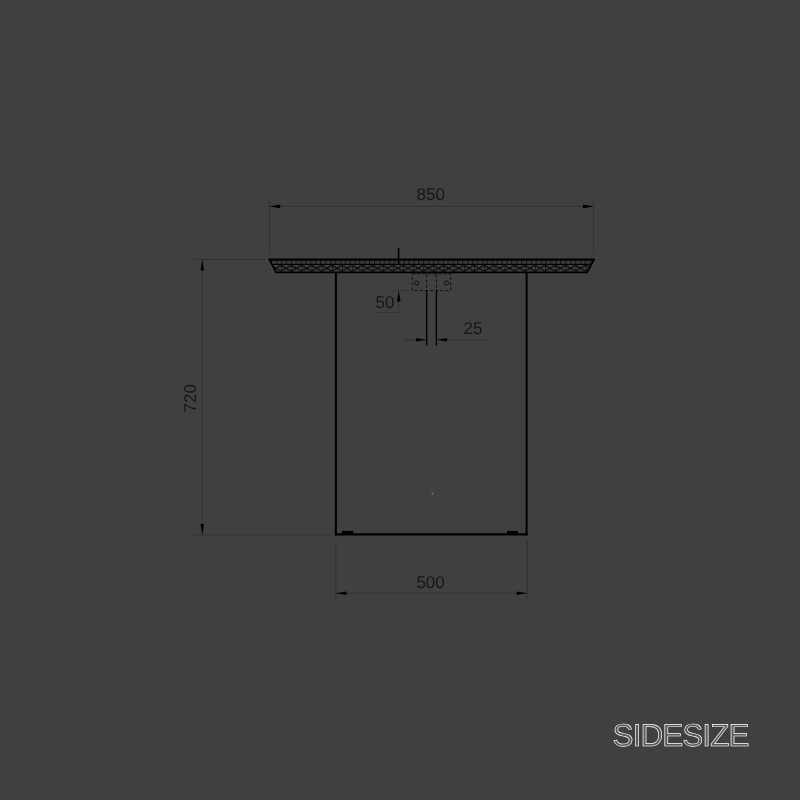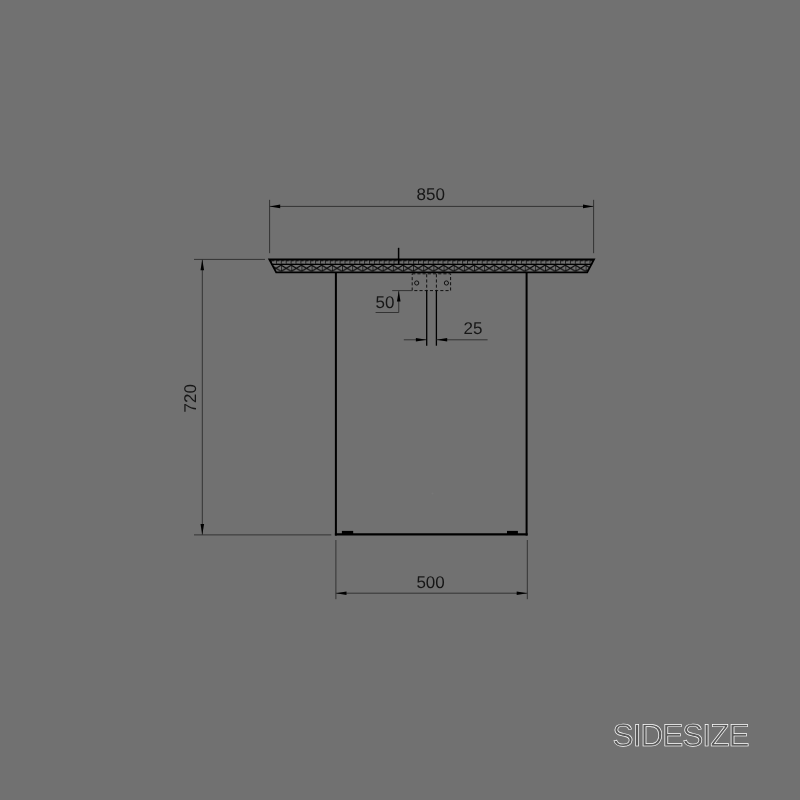--- a/index.html
+++ b/index.html
@@ -1,16 +1,16 @@
 <!DOCTYPE html>
 <html><head>
 <meta charset="utf-8">
 <style>
   html,body{margin:0;padding:0;background:#ffffff;}
-  .page{position:relative;width:800px;height:800px;background:#d946ef;overflow:hidden;filter:grayscale(1);}
+  .page{position:relative;width:800px;height:800px;background:#be185d;overflow:hidden;filter:grayscale(1);}
   svg{position:absolute;left:0;top:0;}
   text{text-rendering:geometricPrecision;}
   text{font-family:"Liberation Sans", sans-serif;fill:#161616;}
 </style>
 </head>
 <body>
 <div class="page">
 <svg width="800" height="800" viewBox="0 0 800 800">
   <defs>
 

